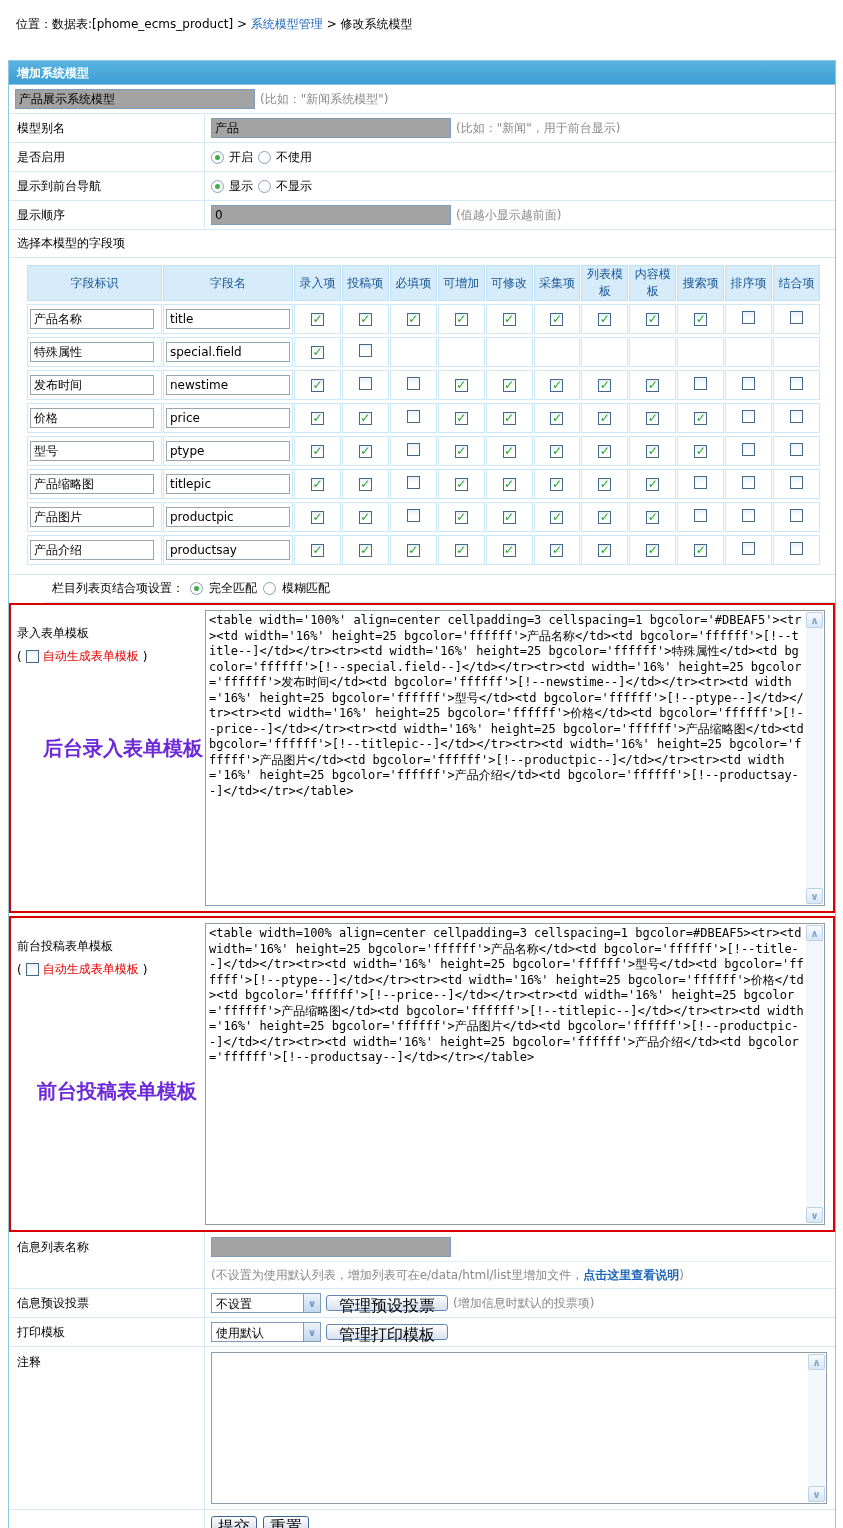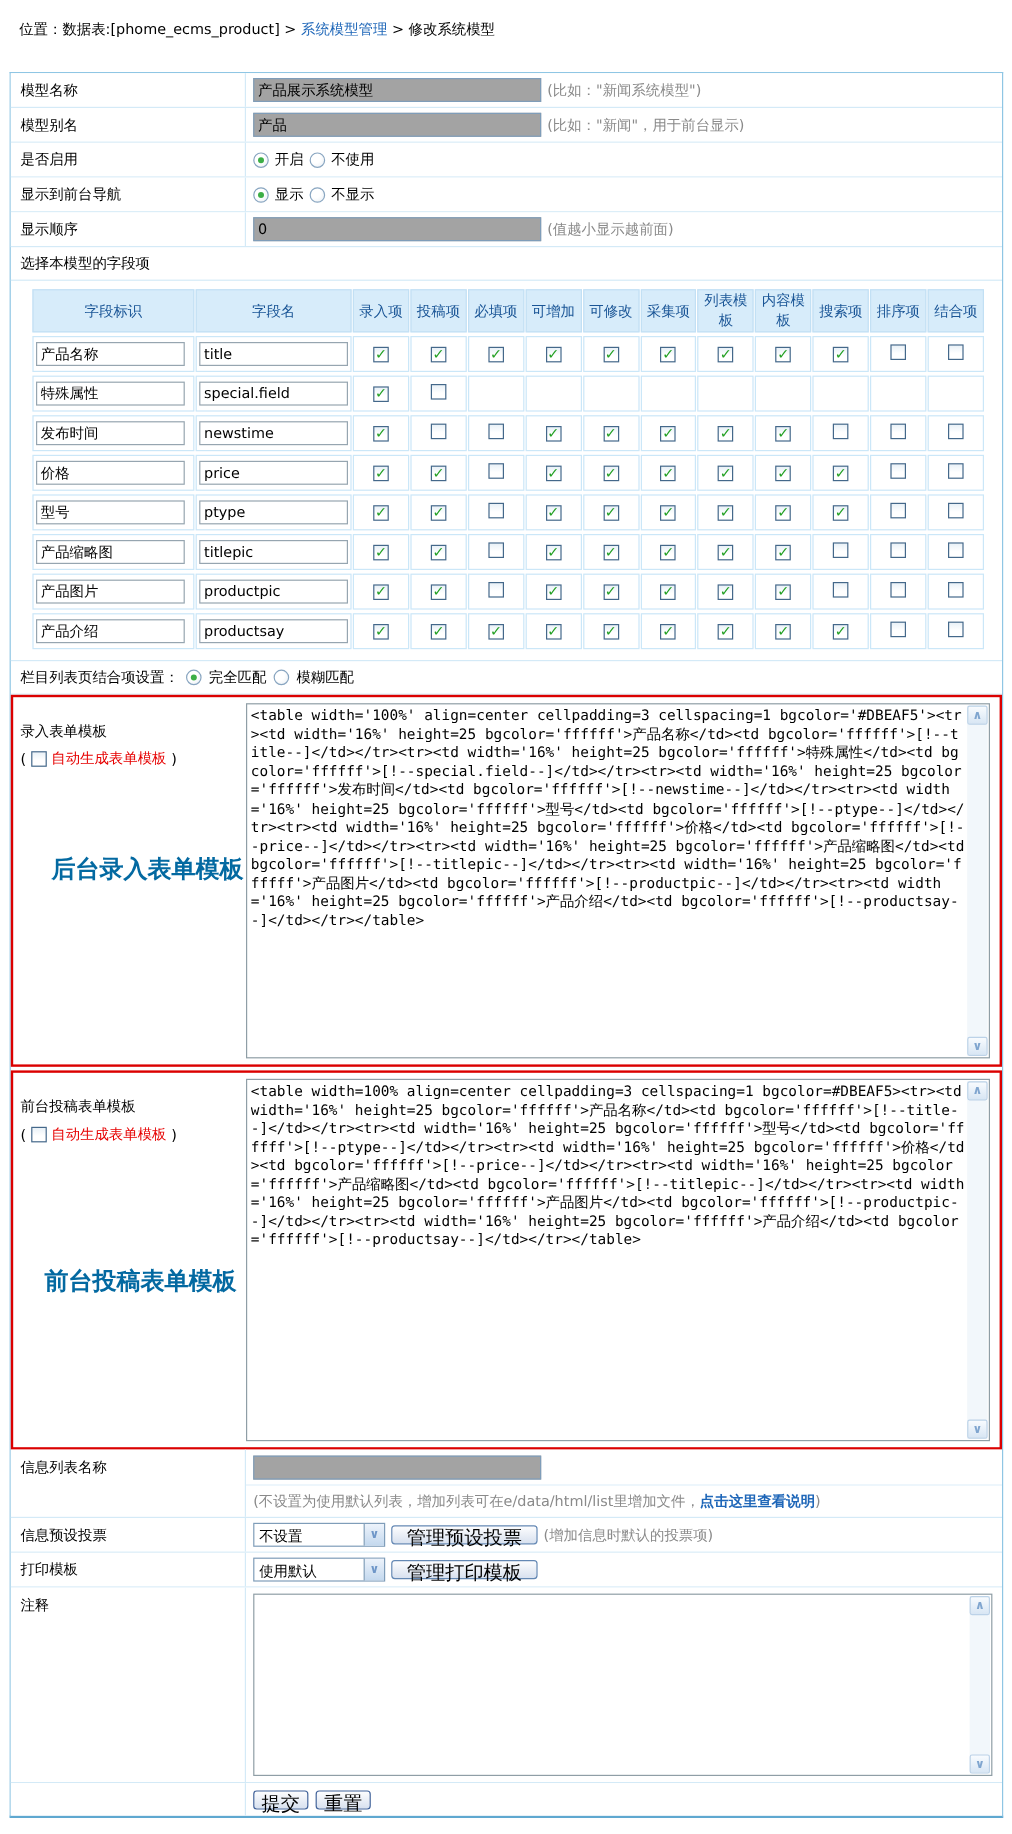--- a/index.html
+++ b/index.html
@@ -75,21 +75,21 @@
   .f-input {
     width:124px; height:20px; border:1px solid #96A5B0; background:#fff;
     font-family:inherit; font-size:12px; padding:2px 3px;
   }
 
   
   .tpl-row { display:flex; border:2px solid #DB0000; background:#fff; }
   .tpl-left { width:194px; flex:0 0 194px; padding:20px 0 0 6px; }
   .tpl-auto { margin-top:6px; display:flex; align-items:center; gap:4px; }
   .red { color:#E60000; }
-  .annotation { color:#0369a1; font-size:20px; font-weight:bold; white-space:nowrap; }
+  .annotation { color:#6d28d9; font-size:20px; font-weight:bold; white-space:nowrap; }
   .tpl-main { flex:1; padding:5px 8px 5px 0; }
 
   .ta { position:relative; background:#fff; border:1px solid #8F9EA6; width:100%; }
   .ta-content {
     position:absolute; left:3px; top:2px; right:19px; bottom:2px; overflow:hidden;
     font-family:"DejaVu Sans Mono","Liberation Mono",monospace;
     font-size:12px; line-height:15.5px; white-space:pre-wrap; word-break:break-all; color:#000;
   }
   .sb { position:absolute; top:1px; right:1px; bottom:1px; width:17px; background:#F2F7FB; }
   .sb-btn {
@@ -125,23 +125,23 @@
   .list-line2 { display:flex; align-items:center; min-height:27px; padding-left:6px; }
 </style>
 </head>
 <body>
 
 <div class="breadcrumb">
   <span>位置：数据表:[phome_ecms_product] &gt; </span><span class="link">系统模型管理</span><span> &gt; </span><span>修改系统模型</span>
 </div>
 
 <div class="panel">
-
-  <div class="row h29">
-    <div class="lbl">模型名称</div>
+  <div class="panel-header">增加系统模型</div>
+
+  <div class="row h29">
     <div class="val">
       <input class="txt" value="产品展示系统模型" style="">
       <span class="hint">(比如："新闻系统模型")</span>
     </div>
   </div>
 
   <div class="row h29">
     <div class="lbl">模型别名</div>
     <div class="val">
       <input class="txt" value="产品" style="">
@@ -318,21 +318,21 @@
             <td><span class="cb checked"></span></td>
             <td><span class="cb checked"></span></td>
             <td><span class="cb checked"></span></td>
             <td><span class="cb"></span></td>
             <td><span class="cb"></span></td>
           </tr>
         </tbody>
     </table>
   </div>
 
-  <div class="full-row" style="min-height:28px;">
+  <div class="full-row" style="min-height:28px;margin-left:35px;">
     <span>栏目列表页结合项设置：</span>
     <span class="radio checked"></span>
     <span>完全匹配</span>
     <span class="radio"></span>
     <span>模糊匹配</span>
   </div>
 
   <div class="tpl-row">
     <div class="tpl-left">
       <div>录入表单模板</div>

